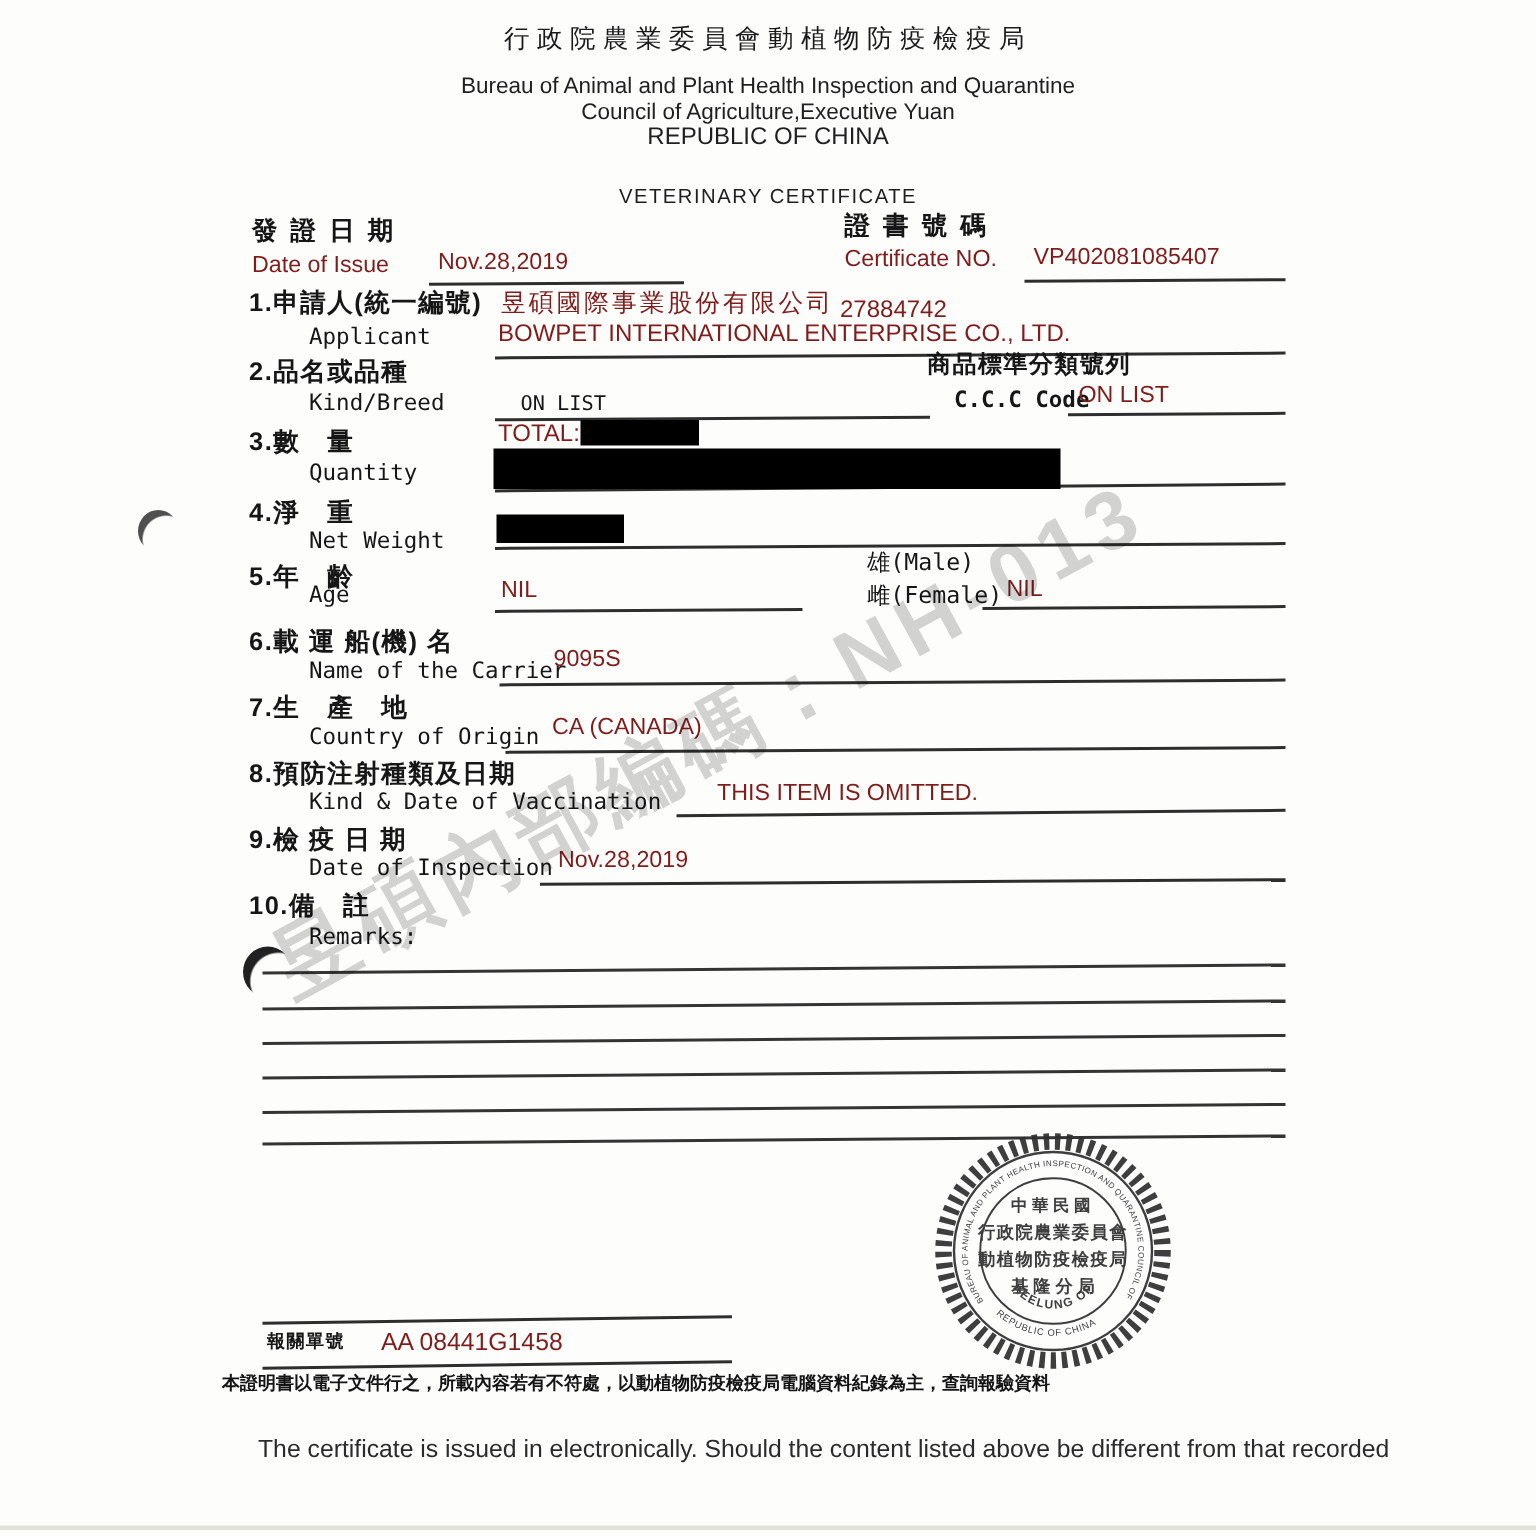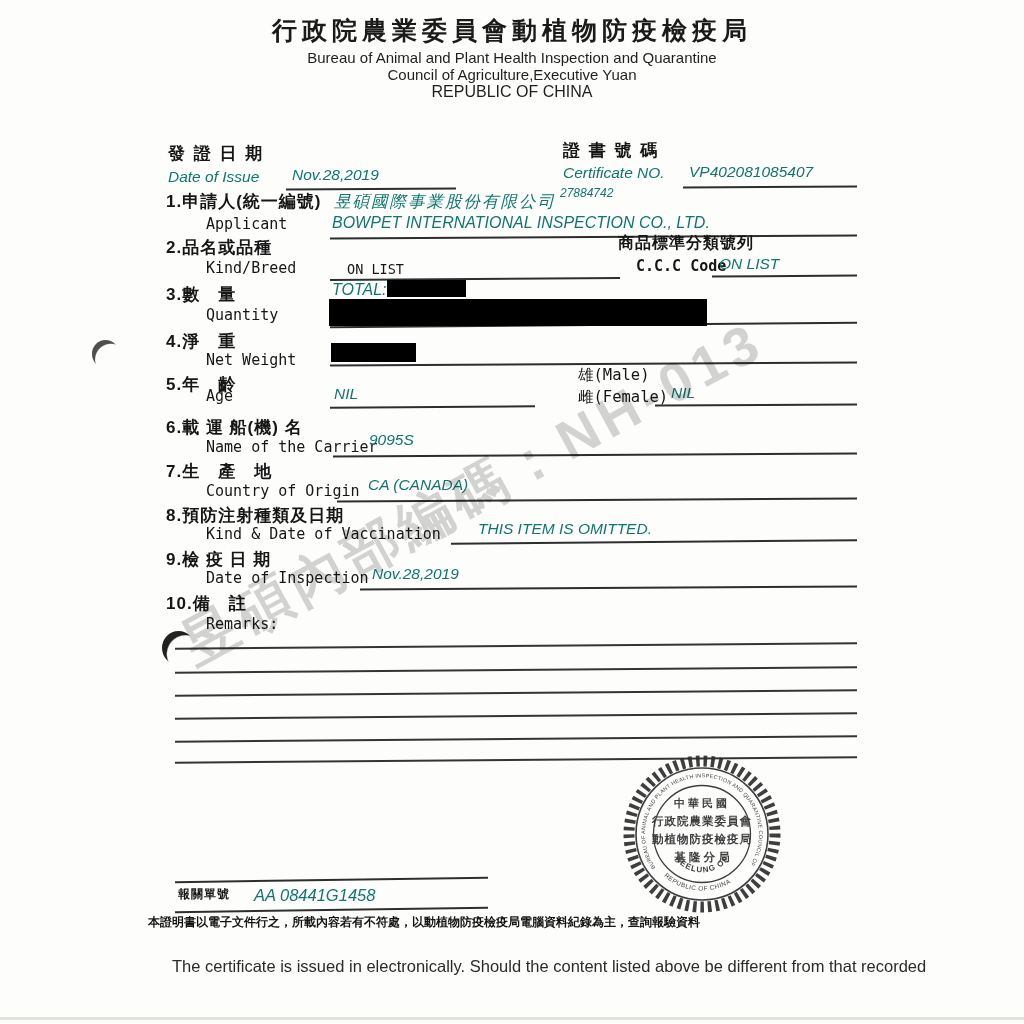--- a/index.html
+++ b/index.html
@@ -2,67 +2,68 @@
 <html><head>
 <meta charset="utf-8">
 <style>
   html,body{margin:0;padding:0;background:#ffffff;}
   .page{position:relative;width:1024px;height:1024px;background:#fdfdfc;overflow:hidden;
         font-family:"Liberation Sans",sans-serif;color:#1e1e1e;}
   .abs{position:absolute;white-space:nowrap;}
   .ctr{left:0;width:100%;text-align:center;}
   .zh{font-weight:700;letter-spacing:1px;font-size:17px;color:#161616;}
   .tw{font-family:"DejaVu Sans Mono","Liberation Mono",monospace;font-size:15px;color:#161616;margin-left:15px;}
-  .val{font-size:15.5px;color:#0f766e;font-style:italic;}
+  .val{font-size:15.5px;color:#7f1d1d;}
   .uline{position:absolute;height:2px;background:#2e2e2e;transform:rotate(-0.35deg);}
   .uline.tilt{transform:rotate(-0.5deg);}
   .uline.tilt2{transform:rotate(-0.8deg);}
   .redact{position:absolute;background:#000;}
   .rline{position:absolute;height:2px;background:#343434;transform:rotate(-0.45deg);}
   .crescent{position:absolute;border-radius:50%;}
   .c1{left:92px;top:340px;width:27px;height:28px;opacity:.8;filter:blur(.5px);
       background:radial-gradient(circle at 70% 70%, rgba(0,0,0,0) 56%, #242424 60%);}
   .c2{left:162px;top:631px;width:33px;height:34px;opacity:.95;filter:blur(.4px);
       background:radial-gradient(circle at 72% 68%, rgba(0,0,0,0) 55%, #161616 59%);}
   .watermark{position:absolute;left:186px;top:612px;font-size:55px;font-weight:700;
       letter-spacing:6px;color:#b9b9b9;opacity:.62;transform:rotate(-28.5deg);
       transform-origin:0 50%;mix-blend-mode:multiply;z-index:5;}
   .scanedge{position:absolute;left:0;top:1017px;width:1024px;height:3px;background:#d8d8d3;opacity:.75;}
   .seal{z-index:2;opacity:.92;}
-  .hdr-zh{font-size:25px;font-weight:700;letter-spacing:5px;color:#1a1a1a;}
+  .hdr-zh{font-size:17px;font-weight:400;letter-spacing:5px;color:#1a1a1a;}
   .hdr-en{font-size:15px;color:#1f1f1f;}
   .title-zh{font-size:18px;font-weight:700;letter-spacing:5px;}
   .title-en{font-size:13.5px;letter-spacing:1px;color:#1f1f1f;}
   .foot-zh{font-size:12px;font-weight:700;color:#141414;}
   .foot-en{font-size:16.5px;color:#2b2b2b;}
 </style>
 </head>
 <body>
 
 <div class="page">
 
   <div class="abs ctr hdr-zh" style="top:14px">行政院農業委員會動植物防疫檢疫局</div>
   <div class="abs ctr hdr-en" style="top:49px">Bureau of Animal and Plant Health Inspection and Quarantine</div>
   <div class="abs ctr hdr-en" style="top:66px">Council of Agriculture,Executive Yuan</div>
   <div class="abs ctr hdr-en" style="top:83px;font-size:16px">REPUBLIC OF CHINA</div>
+  <div class="abs ctr title-en" style="top:123px">VETERINARY CERTIFICATE</div>
 
   <div class="abs zh" style="left:168px;top:142px;letter-spacing:2px">發 證 日 期</div>
   <div class="abs zh" style="left:563px;top:139px;letter-spacing:2px">證 書 號 碼</div>
   <div class="abs val" style="left:168px;top:168px">Date of Issue</div>
   <div class="abs val" style="left:292px;top:166px">Nov.28,2019</div>
   <div class="uline" style="left:286px;top:188px;width:170px"></div>
   <div class="abs val" style="left:563px;top:164px">Certificate NO.</div>
   <div class="abs val" style="left:689px;top:163px">VP402081085407</div>
   <div class="uline" style="left:683px;top:186px;width:174px"></div>
 
   <div class="abs zh" style="left:166px;top:190px">1.申請人(統一編號)</div>
   <div class="abs val" style="left:334px;top:191px;font-size:16.5px;letter-spacing:2px">昱碩國際事業股份有限公司</div>
-  <div class="abs val" style="left:560px;top:186px;font-size:12px">27884742</div>
+  <div class="abs val" style="left:560px;top:198px;font-size:16px">27884742</div>
   <div class="abs tw" style="left:191px;top:215px">Applicant</div>
-  <div class="abs val" style="left:332px;top:214px;font-size:16px">BOWPET INTERNATIONAL INSPECTION CO., LTD.</div>
+  <div class="abs val" style="left:332px;top:214px;font-size:16px">BOWPET INTERNATIONAL ENTERPRISE CO., LTD.</div>
   <div class="uline" style="left:330px;top:236px;width:527px"></div>
 
   <div class="abs zh" style="left:166px;top:236px">2.品名或品種</div>
   <div class="abs zh" style="left:618px;top:233px;font-size:16px">商品標準分類號列</div>
   <div class="abs tw" style="left:191px;top:259px">Kind/Breed</div>
   <div class="abs tw" style="left:332px;top:261px;font-size:13.5px">ON LIST</div>
   <div class="uline" style="left:330px;top:278px;width:290px"></div>
   <div class="abs tw" style="left:621px;top:257px;font-weight:700">C.C.C Code</div>
   <div class="abs val" style="left:719px;top:255px">ON LIST</div>
   <div class="uline" style="left:712px;top:275px;width:145px"></div>

